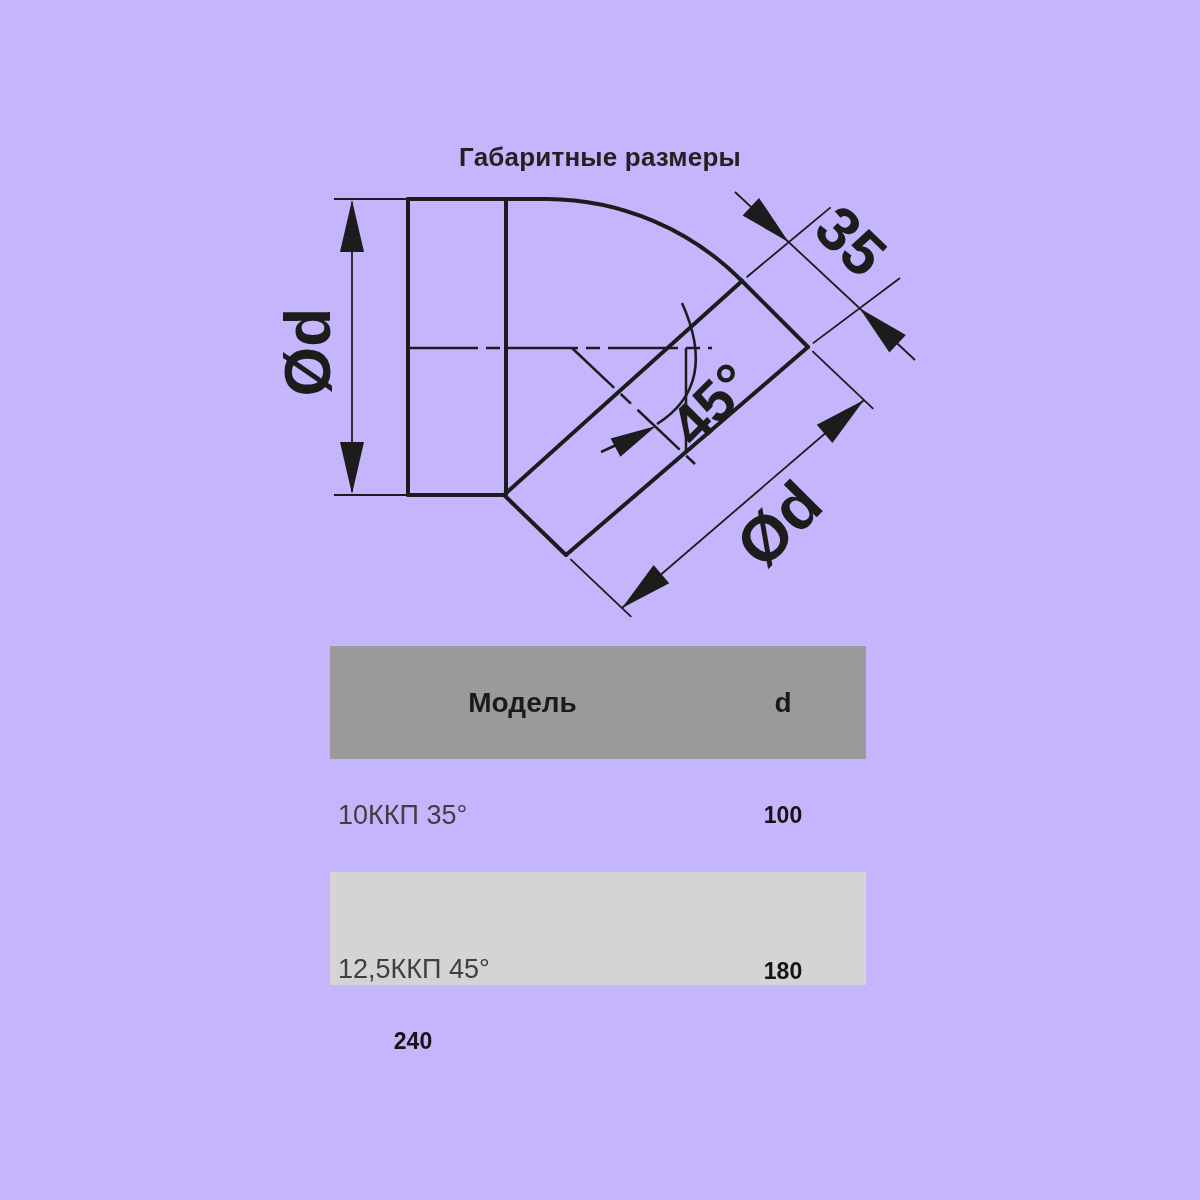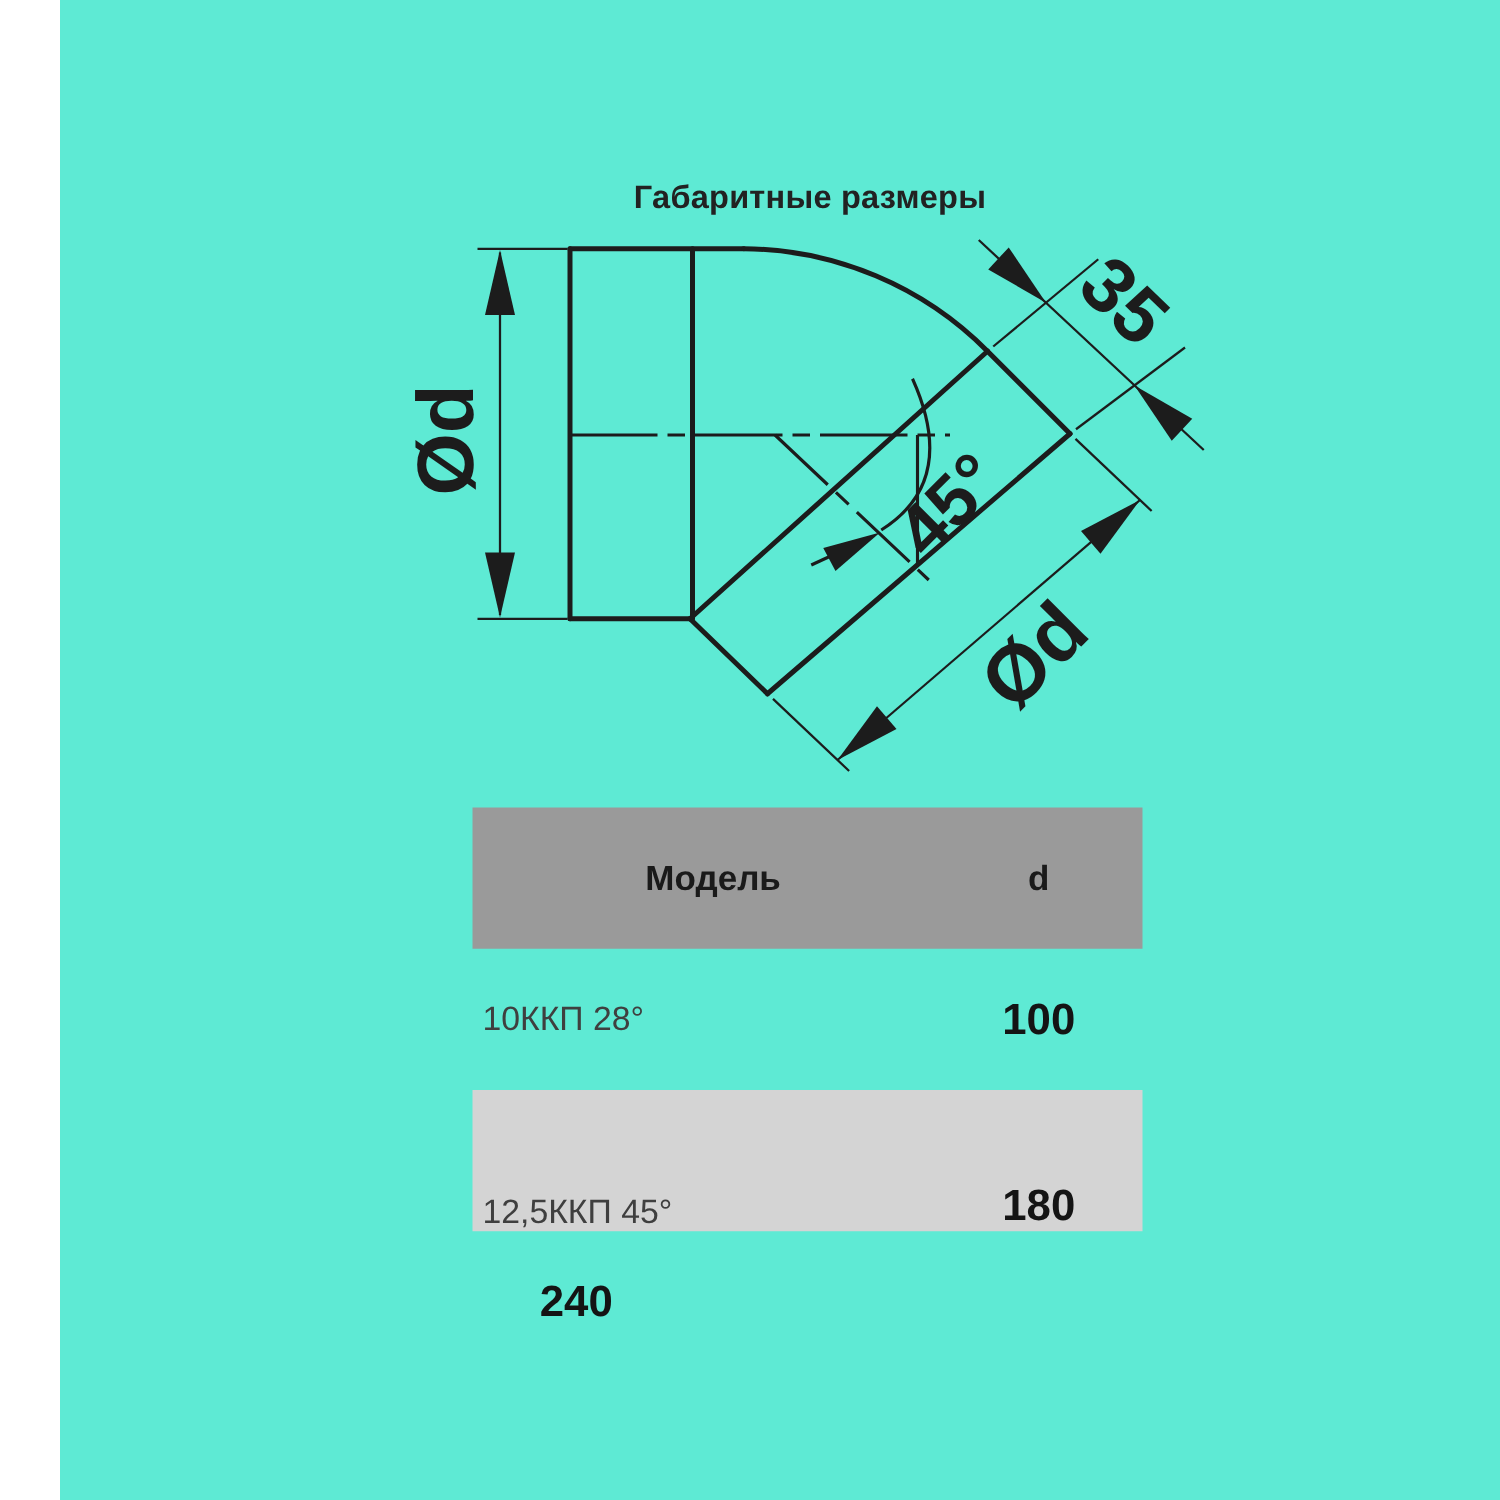--- a/index.html
+++ b/index.html
@@ -1,34 +1,34 @@
 <!DOCTYPE html>
 <html><head>
 <meta charset="utf-8">
 <style>
   html,body{margin:0;padding:0;background:#ffffff;}
   body{width:1200px;height:1200px;position:relative;overflow:hidden;
        font-family:"Liberation Sans",sans-serif;color:#1c1c1c;}
-  .page{position:absolute;inset:0;background:#5eead4;margin-left:48px;}
+  .page{position:absolute;inset:0;background:#c4b5fd;}
   .title{position:absolute;top:142px;left:0;width:1200px;text-align:center;
          font-size:26px;font-weight:700;color:#222;letter-spacing:.2px;}
   .drawing-svg{position:absolute;top:0;left:0;width:1200px;height:1200px;}
   .dim-text{font-family:"Liberation Sans",sans-serif;font-weight:600;fill:#1c1c1c;}
 
   
   .spec-table{position:absolute;left:330px;top:646px;width:536px;}
   .t-row{display:flex;align-items:center;height:113px;}
   .t-header{background:#9a9a9a;}
   .t-alt{background:#d4d4d4;align-items:flex-end;}
   .c-model{width:370px;box-sizing:border-box;padding-left:8px;}
   .c-d{width:166px;text-align:center;}
   .t-header .c-model{text-align:center;font-weight:700;font-size:28px;color:#1a1a1a;padding-left:15px;}
   .t-header .c-d{font-weight:700;font-size:28px;color:#1a1a1a;}
   .model-cell{font-size:27px;color:#3f3f3f;font-weight:400;}
-  .d-cell{font-size:35px;color:#141414;font-weight:700;}
+  .d-cell{font-size:23px;color:#141414;font-weight:700;}
 </style>
 </head>
 <body>
 
 <div class="page">
 
   <div class="title">Габаритные размеры</div>
 
   <svg class="drawing-svg" viewBox="0 0 1200 1200" xmlns="http://www.w3.org/2000/svg">
 
@@ -82,21 +82,21 @@
 
     <text class="dim-text" transform="translate(779,524) rotate(-45)" text-anchor="middle" dominant-baseline="central" font-size="64">Ød</text>
   </svg>
 
   <div class="spec-table">
     <div class="t-row t-header">
       <div class="c-model">Модель</div>
       <div class="c-d">d</div>
     </div>
     <div class="t-row">
-      <div class="c-model model-cell">10ККП 28°</div>
+      <div class="c-model model-cell">10ККП 35°</div>
       <div class="c-d d-cell">100</div>
     </div>
     <div class="t-row t-alt">
       <div class="c-model model-cell">12,5ККП 45°</div>
       <div class="c-d d-cell">180</div>
     </div>
     <div class="t-row">
       <div class="c-d d-cell">240</div>
     </div>
   </div>

